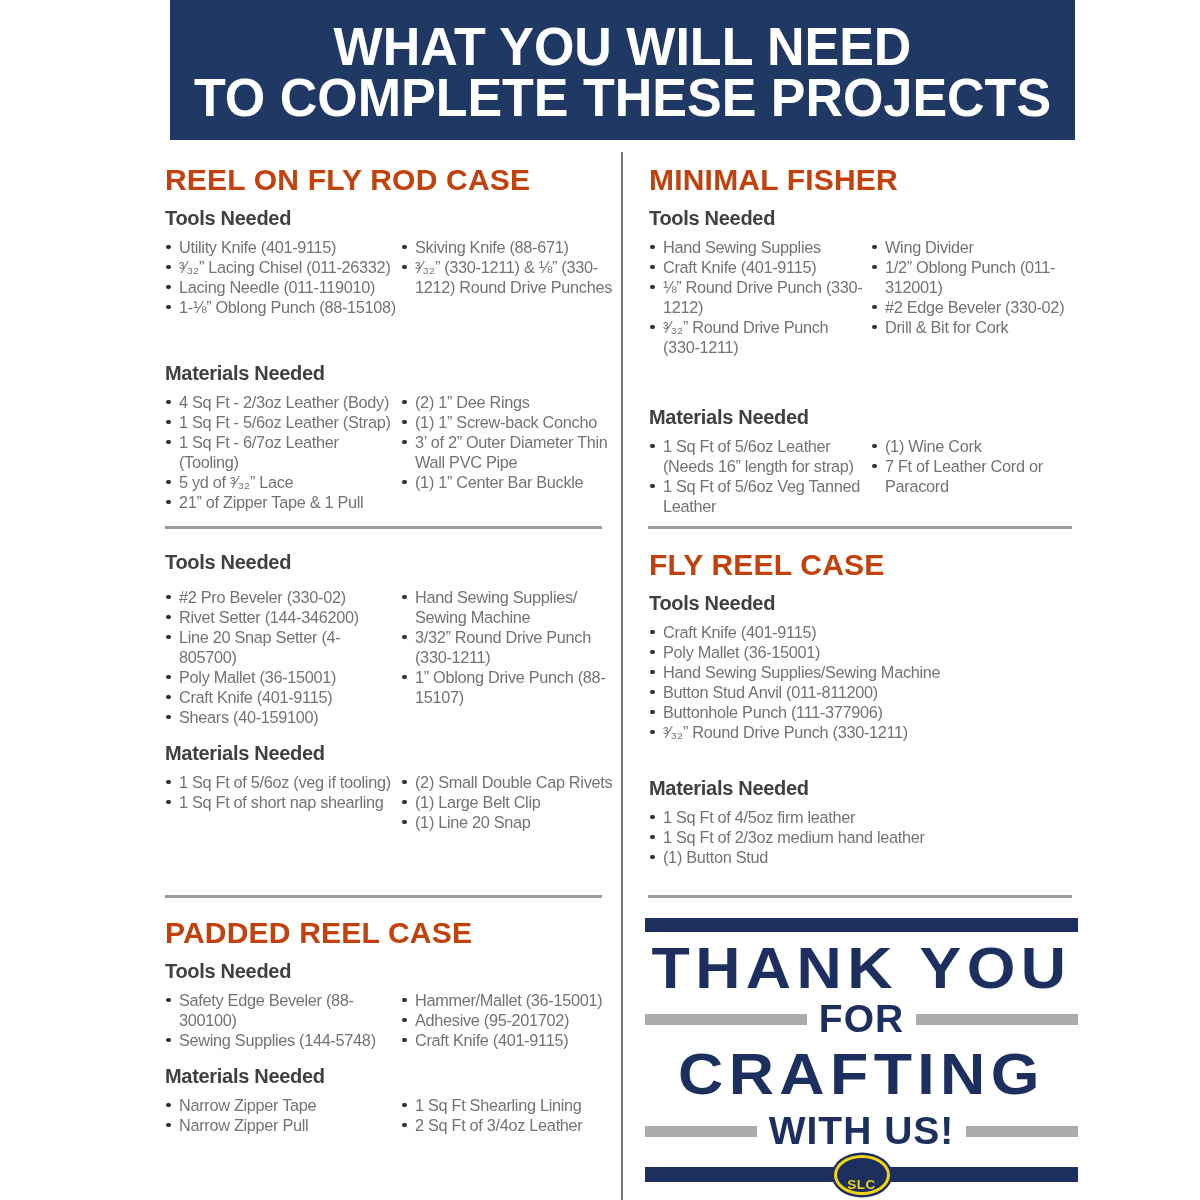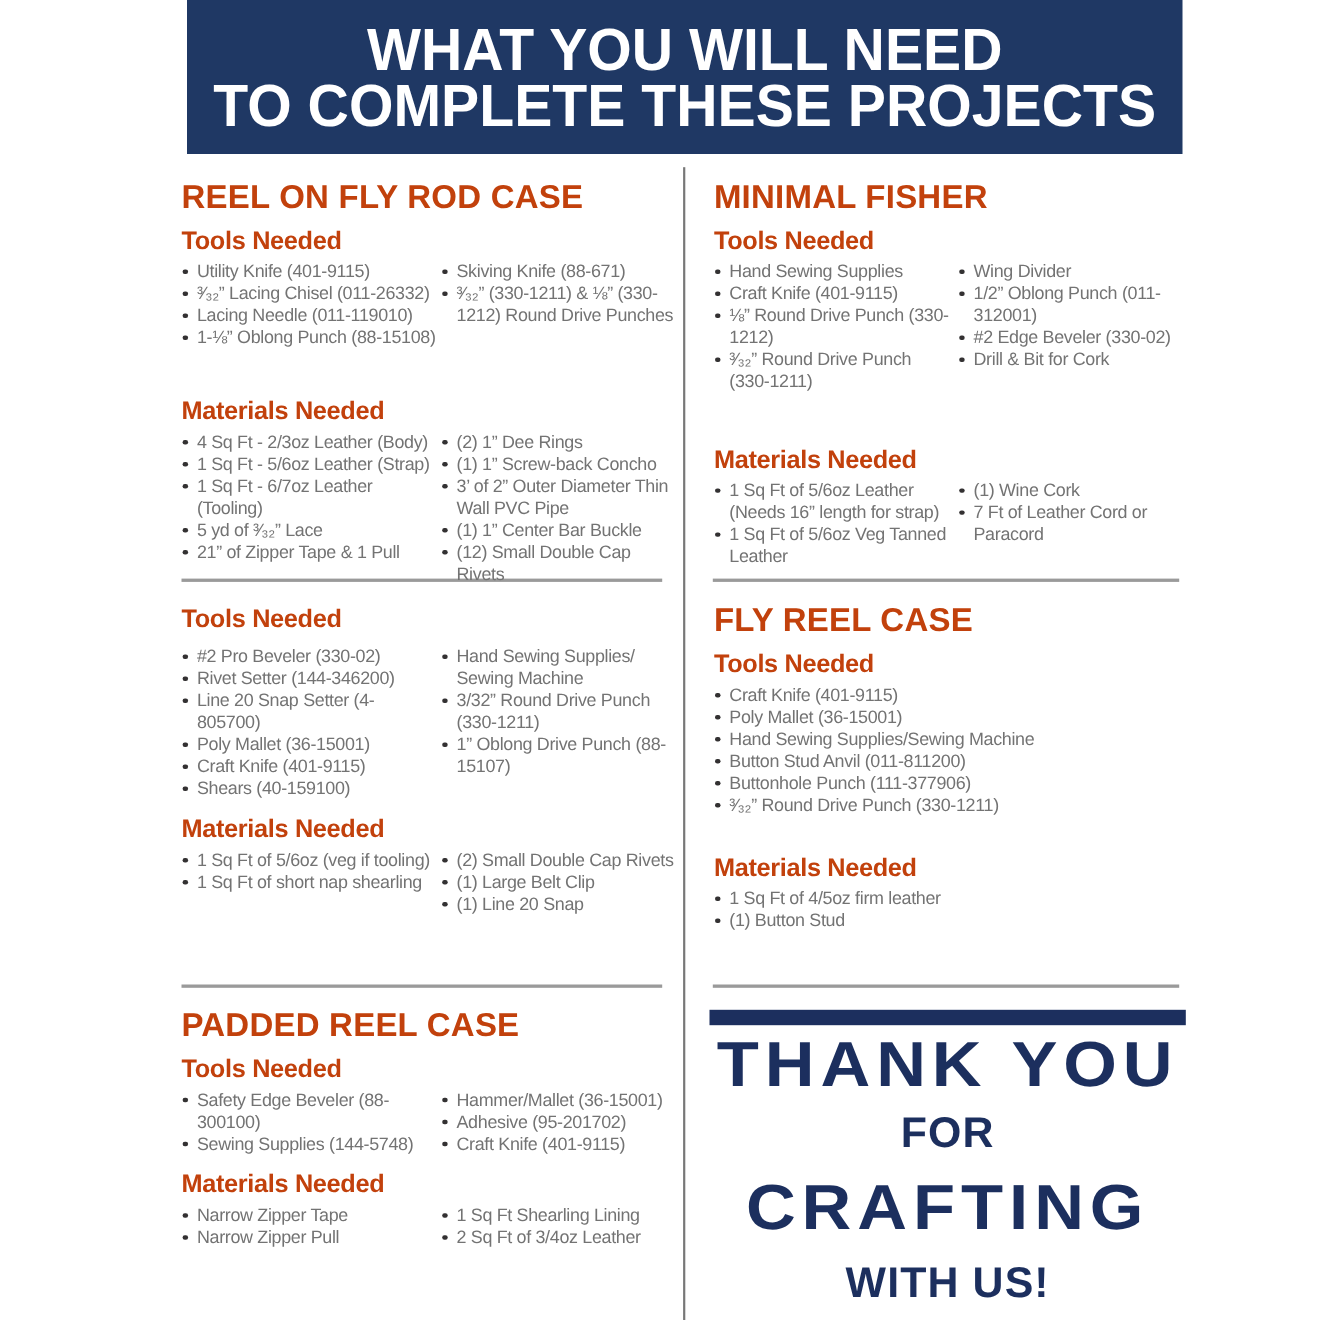--- a/index.html
+++ b/index.html
@@ -25,21 +25,21 @@
 
   
   .sec{position:absolute;width:455px;}
   .s0{left:165px;top:163px;}
   .s1{left:649px;top:163px;width:438px;}
   .s2{left:165px;top:548px;}
   .s3{left:649px;top:548px;width:438px;}
   .s4{left:165px;top:916px;}
 
   .sec h2{margin:0 0 7px 0;font-size:30px;line-height:34px;font-weight:800;color:#c2410c;letter-spacing:0.2px;}
-  .group h3{margin:0 0 4px 0;font-size:23px;line-height:29px;font-weight:800;color:#c2410c;letter-spacing:-0.3px;}
+  .group h3{margin:0 0 4px 0;font-size:20px;line-height:29px;font-weight:800;color:#404040;letter-spacing:-0.3px;}
   .cols{display:flex;gap:4px;}
   .cols ul{margin:0;padding:0;list-style:none;}
   .cols ul:first-child{flex:0 0 232px;}
   .cols ul:last-child{flex:1;min-width:0;}
   .s1 .cols ul:first-child{flex:0 0 218px;}
   .single ul{width:100%;}
   .cols li{position:relative;padding-left:14px;font-size:16.3px;line-height:20px;letter-spacing:-0.3px;color:#737373;}
   .cols li::before{content:"";position:absolute;left:1px;top:7.5px;width:4.5px;height:4.5px;border-radius:50%;background:#333132;}
 
   .s0 .g-materials{margin-top:42px;}
@@ -47,21 +47,21 @@
   .s2 .g-materials{margin-top:12px;}
   .s3 .g-materials{margin-top:32px;}
   .s4 .g-materials{margin-top:12px;}
   .s2 .g-tools .cols{margin-top:10px;}
 
   
   .ty{position:absolute;left:645px;top:915px;width:433px;text-align:center;color:var(--navy_dark);}
   .ty .bar{height:14px;background:var(--navy_dark);}
   .ty .bar.top{margin-top:3px;margin-bottom:7px;}
   .ty .big{font-size:58px;line-height:57px;font-weight:800;letter-spacing:5px;transform:scaleX(1.08);transform-origin:center;white-space:nowrap;}
-  .ty .midrow{display:flex;align-items:center;gap:12px;margin-top:3px;flex-direction:column;}
+  .ty .midrow{display:flex;align-items:center;gap:12px;margin-top:3px;}
   .ty .midrow .rule{flex:1;height:11px;background:var(--rule_gray);}
   .ty .mid{font-size:39px;line-height:40px;font-weight:800;letter-spacing:1px;white-space:nowrap;}
   .ty .crafting{margin-top:6px;}
   .ty .withus-row{margin-top:9px;}
   .ty .bottom{position:relative;height:15px;background:var(--navy_dark);margin-top:16px;}
   .slc{position:absolute;left:50%;top:50%;transform:translate(-50%,-50%);
        width:50px;height:34px;border-radius:50%;background:var(--navy_dark);
        border:3px solid var(--logo_yellow);box-shadow:0 0 0 2.5px var(--navy_dark);
        display:flex;align-items:flex-end;justify-content:center;}
   .slc span{color:var(--logo_yellow);font-weight:800;font-size:13.5px;letter-spacing:0.5px;}
@@ -107,21 +107,20 @@
             <li>1 Sq Ft - 5/6oz Leather (Strap)</li>
             <li>1 Sq Ft - 6/7oz Leather (Tooling)</li>
             <li>5 yd of ³⁄₃₂” Lace</li>
             <li>21” of Zipper Tape &amp; 1 Pull</li>
           </ul>
         <ul>
             <li>(2) 1” Dee Rings</li>
             <li>(1) 1” Screw-back Concho</li>
             <li>3’ of 2” Outer Diameter Thin Wall PVC Pipe</li>
             <li>(1) 1” Center Bar Buckle</li>
-            <li>(12) Small Double Cap Rivets</li>
           </ul>
       </div>
     </div>
   </section>
 
   <section class="sec s1">
     <h2>MINIMAL FISHER</h2>
     <div class="group g-tools">
       <h3>Tools Needed</h3>
       <div class="cols">
@@ -202,20 +201,21 @@
             <li>Buttonhole Punch (111-377906)</li>
             <li>³⁄₃₂” Round Drive Punch (330-1211)</li>
           </ul>
       </div>
     </div>
     <div class="group g-materials">
       <h3>Materials Needed</h3>
       <div class="cols single">
         <ul>
             <li>1 Sq Ft of 4/5oz firm leather</li>
+            <li>1 Sq Ft of 2/3oz medium hand leather</li>
             <li>(1) Button Stud</li>
           </ul>
       </div>
     </div>
   </section>
 
   <section class="sec s4">
     <h2>PADDED REEL CASE</h2>
     <div class="group g-tools">
       <h3>Tools Needed</h3>

